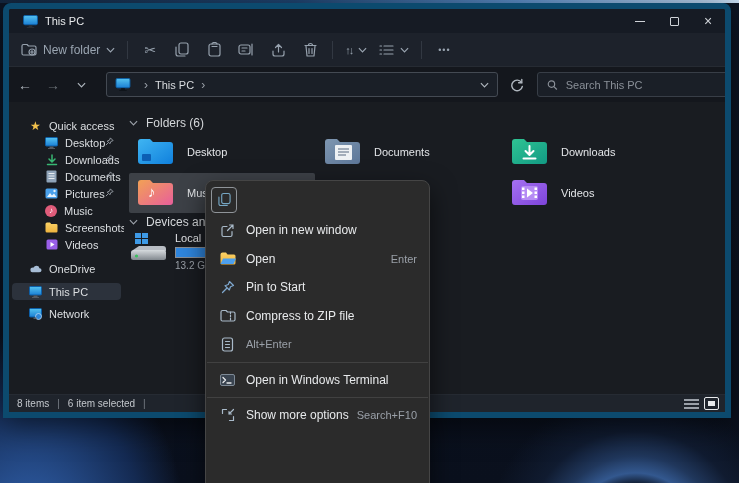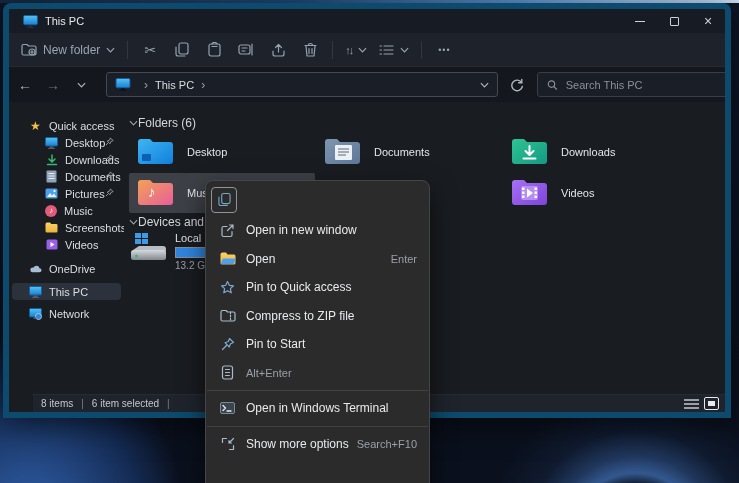--- a/index.html
+++ b/index.html
@@ -70,38 +70,38 @@
     font-size:11px; color:#dcdfe2; border-radius:4px; position:relative; }
   .srow.child { padding-left:33px; }
   .srow.sel { background:#2c323c; }
   .srow .sico { width:13px; height:13px; margin-right:7px; display:flex; align-items:center; justify-content:center; flex:none; }
   .srow .pin { position:absolute; right:7px; top:3px; }
   .gap7 { height:7px; } .gap6 { height:6px; } .gap5 { height:5px; }
   .star-glyph { color:#f2c14c; font-size:12px; line-height:1; }
 
   
   .content { position:absolute; left:115px; top:93px; right:0; bottom:18px; background:#191c21; }
-  .sec-head { position:absolute; display:flex; align-items:center; gap:0; font-size:12px; color:#d4d7da; }
+  .sec-head { position:absolute; display:flex; align-items:center; gap:8px; font-size:12px; color:#d4d7da; }
   .sec-head .chv { color:#9aa0a8; }
   .tile { position:absolute; width:186px; height:40px; display:flex; align-items:center;
     padding-left:8px; gap:13px; border-radius:2px; }
   .tile.sel { background:#3d4147; }
   .tile .ficon { width:37px; height:30px; flex:none; position:relative; }
   .tile .tlabel { font-size:11px; color:#e3e5e8; }
   .note-glyph { position:absolute; left:11px; top:5px; color:#fff; font-size:15px; }
 
   .drive { position:absolute; left:5px; top:130px; display:flex; gap:6px; }
   .drive .dtext { font-size:11px; color:#e0e2e5; }
   .drive .dbar { width:60px; height:11px; border:1px solid #8a8f96; background:#3c4046; margin:3px 0 2px; }
   .drive .dbar-fill { height:100%; width:92%; background:#2f86de; }
   .drive .dfree { font-size:10px; color:#9aa0a8; }
 
   
   .statusbar { position:absolute; left:0; bottom:0; right:0; height:18px; background:#1f242c;
-    border-top:1px solid #262b33; display:flex; align-items:center; padding:0 8px; font-size:10px; color:#c3c7cc;margin-left:24px; }
+    border-top:1px solid #262b33; display:flex; align-items:center; padding:0 8px; font-size:10px; color:#c3c7cc; }
   .statusbar .ssep { margin:0 8px; color:#787e86; }
   .sview { position:absolute; right:6px; top:2px; display:flex; gap:5px; }
   .sview .v1 { width:15px; height:13px; display:flex; flex-direction:column; justify-content:center; gap:2px; }
   .sview .v1 i { display:block; height:2px; background:#9aa0a8; }
   .sview .v2 { width:15px; height:13px; border:1px solid #e8eaec; border-radius:2px;
     display:flex; align-items:center; justify-content:center; }
   .sview .v2 i { display:block; width:7px; height:5px; background:#e8eaec; }
 
   
   .ctxmenu { position:absolute; left:205px; top:180px; width:225px; height:312px; background:#2b2b2b;
@@ -545,49 +545,40 @@
     <span class="mico">
       <svg width="16" height="13" viewBox="0 0 16 13">
           <path d="M0.5 2.5 q0-2 2-2 h3.5 l1.5 2 h6.5 q1.5 0 1.5 1.5 v7 q0 1.5-1.5 1.5 h-12 q-1.5 0-1.5-1.5 z" fill="url(#g-yellow)"></path>
           <path d="M0.5 12 L3 6.5 h13 L13.5 12 Z" fill="#4da0ee"></path>
         </svg>
     </span>
     <span class="mlabel">Open</span>
     <span class="mshort">Enter</span>
   </div>
 
+
   <div class="mitem">
     <span class="mico">
-      <svg class="pin-ico" width="15" height="15" viewBox="0 0 15 15">
-          <path d="M7.5 1.5 L9.3 5.3 L13.5 5.8 L10.4 8.6 L11.2 12.8 L7.5 10.7 L3.8 12.8 L4.6 8.6 L1.5 5.8 L5.7 5.3 Z"></path>
-        </svg>
-    </span>
-    <span class="mlabel">Pin to Quick access</span>
+      <svg class="pin-ico" width="14" height="14" viewBox="0 0 14 14">
+          <path d="M8.5 1.5 L12.5 5.5 L9.5 6.7 L8.3 10 L4 5.7 L7.3 4.5 Z"></path>
+          <path d="M5.5 8.5 L1.5 12.5"></path>
+        </svg>
+    </span>
+    <span class="mlabel">Pin to Start</span>
     <span class="mshort"></span>
   </div>
 
   <div class="mitem">
     <span class="mico">
       <svg class="line-ico" width="16" height="13" viewBox="0 0 16 13">
           <path d="M1 3 q0-1.5 1.5-1.5 h3.5 l1.5 1.5 h6 q1.5 0 1.5 1.5 v6 q0 1.5-1.5 1.5 h-11 Q1 12 1 10.5 z"></path>
           <path d="M10.5 3 v1.6 M10.5 6.2 v1.6 M10.5 9.4 v1.6"></path>
         </svg>
     </span>
     <span class="mlabel">Compress to ZIP file</span>
-    <span class="mshort"></span>
-  </div>
-
-  <div class="mitem">
-    <span class="mico">
-      <svg class="pin-ico" width="14" height="14" viewBox="0 0 14 14">
-          <path d="M8.5 1.5 L12.5 5.5 L9.5 6.7 L8.3 10 L4 5.7 L7.3 4.5 Z"></path>
-          <path d="M5.5 8.5 L1.5 12.5"></path>
-        </svg>
-    </span>
-    <span class="mlabel">Pin to Start</span>
     <span class="mshort"></span>
   </div>
 
 
   <div class="mitem">
     <span class="mico">
       <svg class="line-ico" width="13" height="15" viewBox="0 0 13 15">
           <rect x="1.5" y="1" width="10" height="13" rx="2"></rect>
           <path d="M4.5 4.5 h4 M4.5 7.5 h4 M4.5 10.5 h4"></path>
         </svg>

